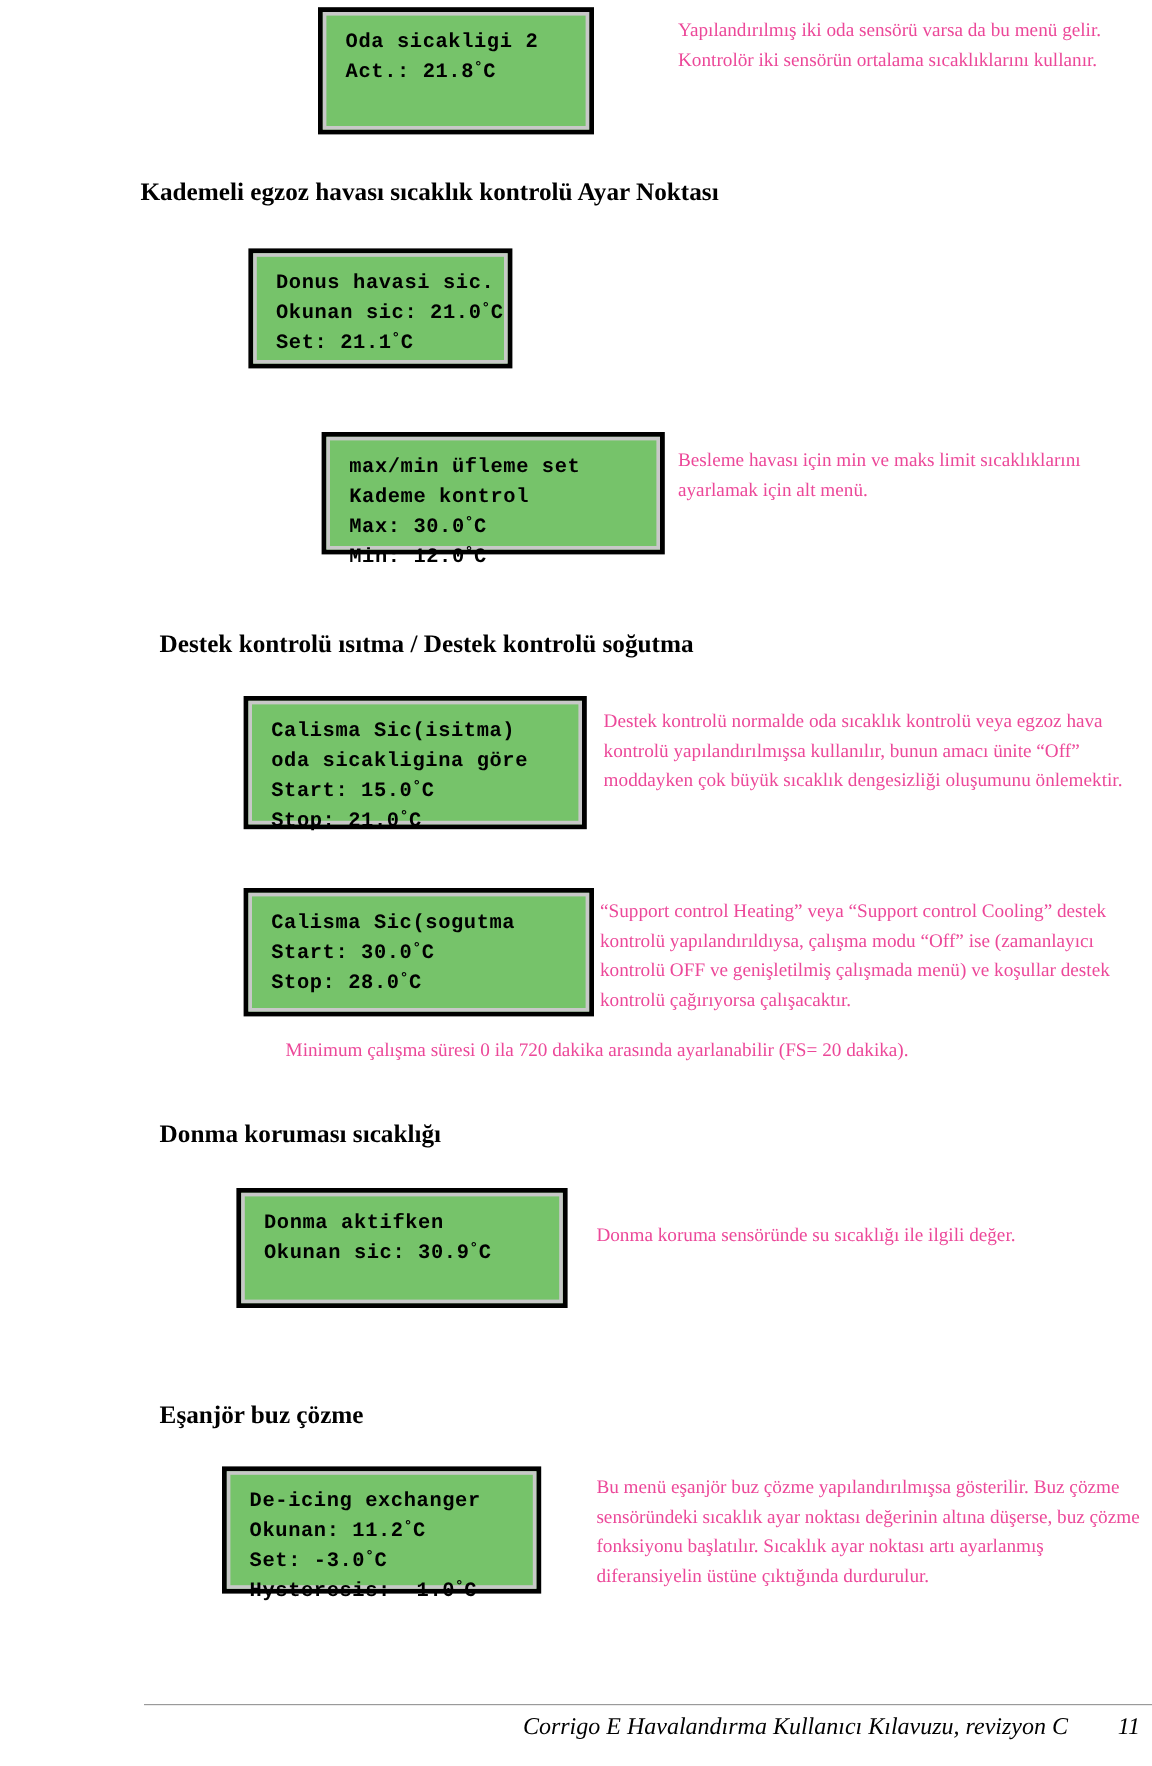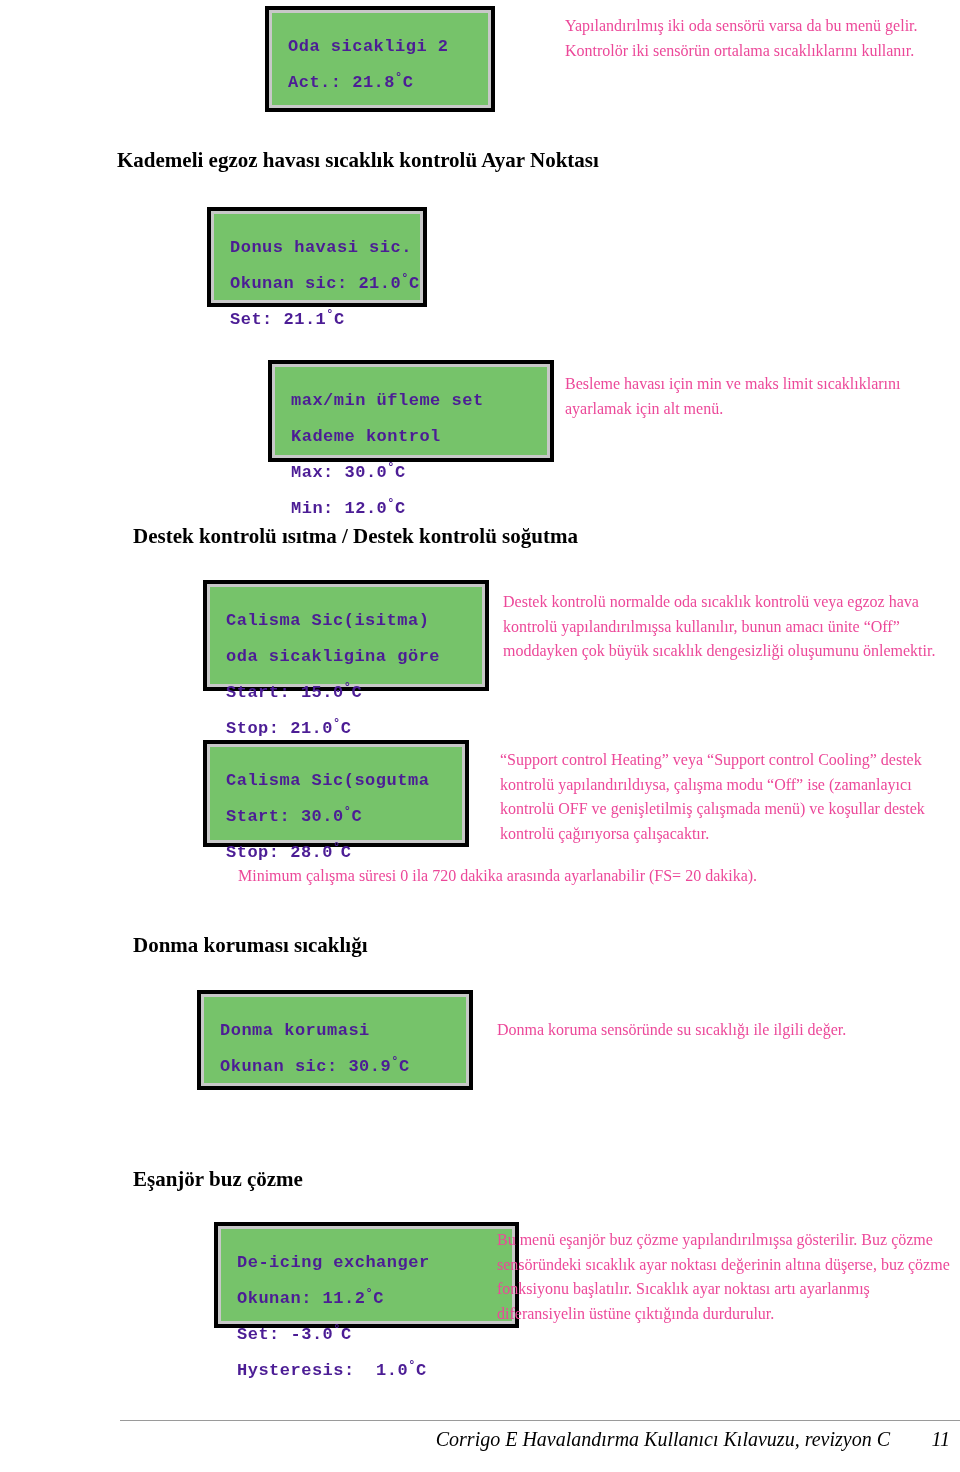--- a/index.html
+++ b/index.html
@@ -36,23 +36,22 @@
     width: 100%;
     height: 100%;
     padding: 10px 14px 8px 16px;
   }
   .lcd-line {
     font-family: "Liberation Mono", "DejaVu Sans Mono", monospace;
     font-weight: bold;
     font-size: 17px;
     line-height: 25px;
     letter-spacing: 0.5px;
-    color: #4c1d95;
+    color: #000000;
     white-space: pre;
-    margin-top: 11px;
   }
   .lcd-line sup.deg {
     font-size: 12px;
     vertical-align: top;
     line-height: 1;
     position: relative;
     top: 2px;
   }
 
   
@@ -155,52 +154,52 @@
       <div class="lcd-line">oda sicakligina göre</div>
       <div class="lcd-line">Start: 15.0<sup class="deg">°</sup>C</div>
       <div class="lcd-line">Stop: 21.0<sup class="deg">°</sup>C</div>
     </div>
   </div>
 
   <div class="txt" style="left:503px; top:590px; width:450px;">
     <p>Destek kontrolü normalde oda sıcaklık kontrolü veya egzoz hava kontrolü yapılandırılmışsa kullanılır, bunun amacı ünite “Off”  moddayken çok büyük sıcaklık dengesizliği oluşumunu önlemektir.</p>
   </div>
 
-  <div class="lcd" style="left:203px; top:740px; width:266px; height:107px;">
+  <div class="lcd" style="left:203px; top:740px; width:292px; height:107px;">
     <div class="lcd-inner">
       <div class="lcd-line">Calisma Sic(sogutma</div>
       <div class="lcd-line">Start: 30.0<sup class="deg">°</sup>C</div>
       <div class="lcd-line">Stop: 28.0<sup class="deg">°</sup>C</div>
     </div>
   </div>
 
   <div class="txt" style="left:500px; top:748px; width:452px;">
     <p>“Support control Heating” veya “Support control Cooling” destek kontrolü yapılandırıldıysa, çalışma modu “Off” ise (zamanlayıcı kontrolü OFF ve genişletilmiş çalışmada menü) ve koşullar destek kontrolü çağırıyorsa çalışacaktır.</p>
   </div>
 
   <div class="txt" style="left:238px; top:864px; width:700px;">
     <p>Minimum çalışma süresi 0 ila 720 dakika arasında ayarlanabilir (FS= 20 dakika).</p>
   </div>
 
   <div class="heading" style="left:133px; top:932px;">Donma koruması sıcaklığı</div>
 
   <div class="lcd" style="left:197px; top:990px; width:276px; height:100px;">
     <div class="lcd-inner">
-      <div class="lcd-line">Donma korumasi</div>
+      <div class="lcd-line">Donma aktifken</div>
       <div class="lcd-line">Okunan sic: 30.9<sup class="deg">°</sup>C</div>
     </div>
   </div>
 
   <div class="txt" style="left:497px; top:1018px; width:455px;">
     <p>Donma koruma sensöründe su sıcaklığı ile ilgili değer.</p>
   </div>
 
   <div class="heading" style="left:133px; top:1166px;">Eşanjör buz çözme</div>
 
-  <div class="lcd" style="left:214px; top:1222px; width:305px; height:106px;">
+  <div class="lcd" style="left:185px; top:1222px; width:266px; height:106px;">
     <div class="lcd-inner">
       <div class="lcd-line">De-icing exchanger</div>
       <div class="lcd-line">Okunan: 11.2<sup class="deg">°</sup>C</div>
       <div class="lcd-line">Set: -3.0<sup class="deg">°</sup>C</div>
       <div class="lcd-line">Hysteresis:  1.0<sup class="deg">°</sup>C</div>
     </div>
   </div>
 
   <div class="txt" style="left:497px; top:1228px; width:458px;">
     <p>Bu menü eşanjör buz çözme yapılandırılmışsa gösterilir. Buz çözme sensöründeki sıcaklık ayar noktası değerinin altına düşerse, buz çözme fonksiyonu başlatılır. Sıcaklık ayar noktası artı ayarlanmış diferansiyelin üstüne çıktığında durdurulur.</p>

